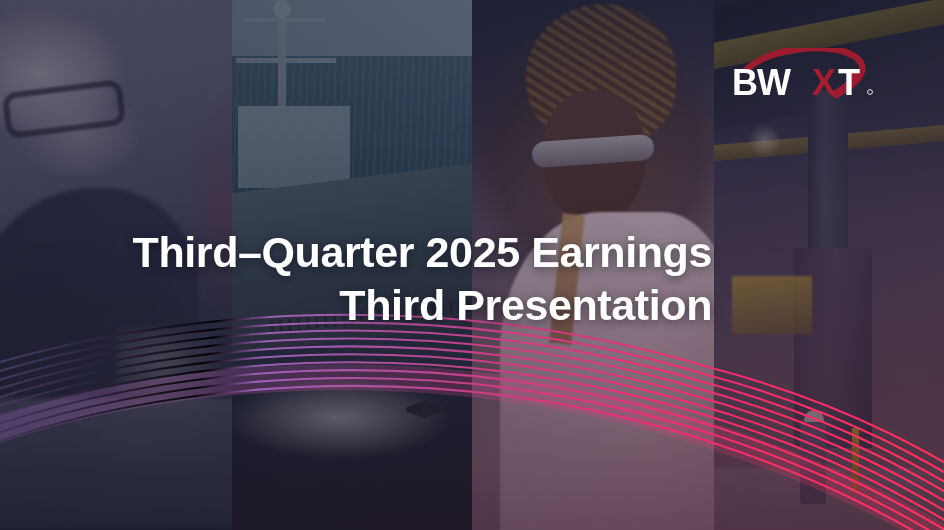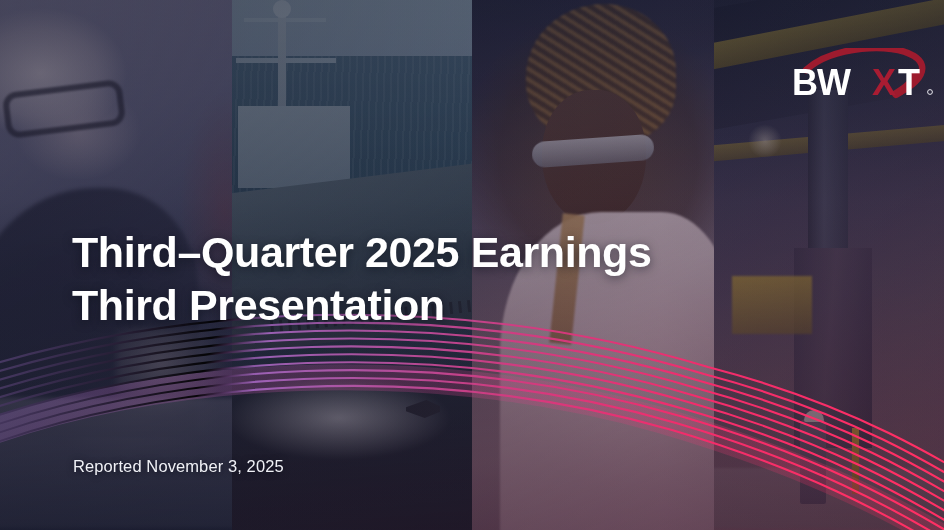--- a/index.html
+++ b/index.html
@@ -206,33 +206,34 @@
       linear-gradient(180deg,rgba(16,18,32,.30) 0%,rgba(16,18,32,.10) 38%,rgba(16,18,32,.34) 100%);
     pointer-events:none;
   }
 
   
   .arcs{position:absolute;inset:0;pointer-events:none;}
   .arcs svg{width:100%;height:100%;display:block;}
 
   
   .logo{
-    position:absolute;left:788px;top:48px;width:152px;height:56px;
+    position:absolute;left:728px;top:48px;width:152px;height:56px;
   }
   .logo svg{width:100%;height:100%;display:block;}
 
   
   .title{
     position:absolute;left:72px;top:226px;width:640px;
     color:#ffffff;
     font-weight:700;
     font-size:43px;
     line-height:1.23;
     letter-spacing:-.4px;
     text-shadow:0 2px 10px rgba(10,12,24,.55);
+    text-align:right;
   }
   .title .line{display:block;white-space:pre;}
 
   .subtitle{
     position:absolute;left:73px;top:457px;
     color:#f0f1f6;
     font-size:16.5px;
     font-weight:400;
     letter-spacing:.1px;
     text-shadow:0 1px 6px rgba(10,12,24,.65);
@@ -350,15 +351,14 @@
       </g>
       <circle cx="142" cy="44" r="2.4" fill="none" stroke="#e8e8ee" stroke-width="1"></circle>
     </svg>
   </div>
 
   <div class="title">
     <span class="line">Third–Quarter 2025 Earnings</span>
     <span class="line">Third Presentation</span>
   </div>
 
-  <div class="subtitle">Reported November 3, 2025</div>
 
 </div>
 
 </body></html>

